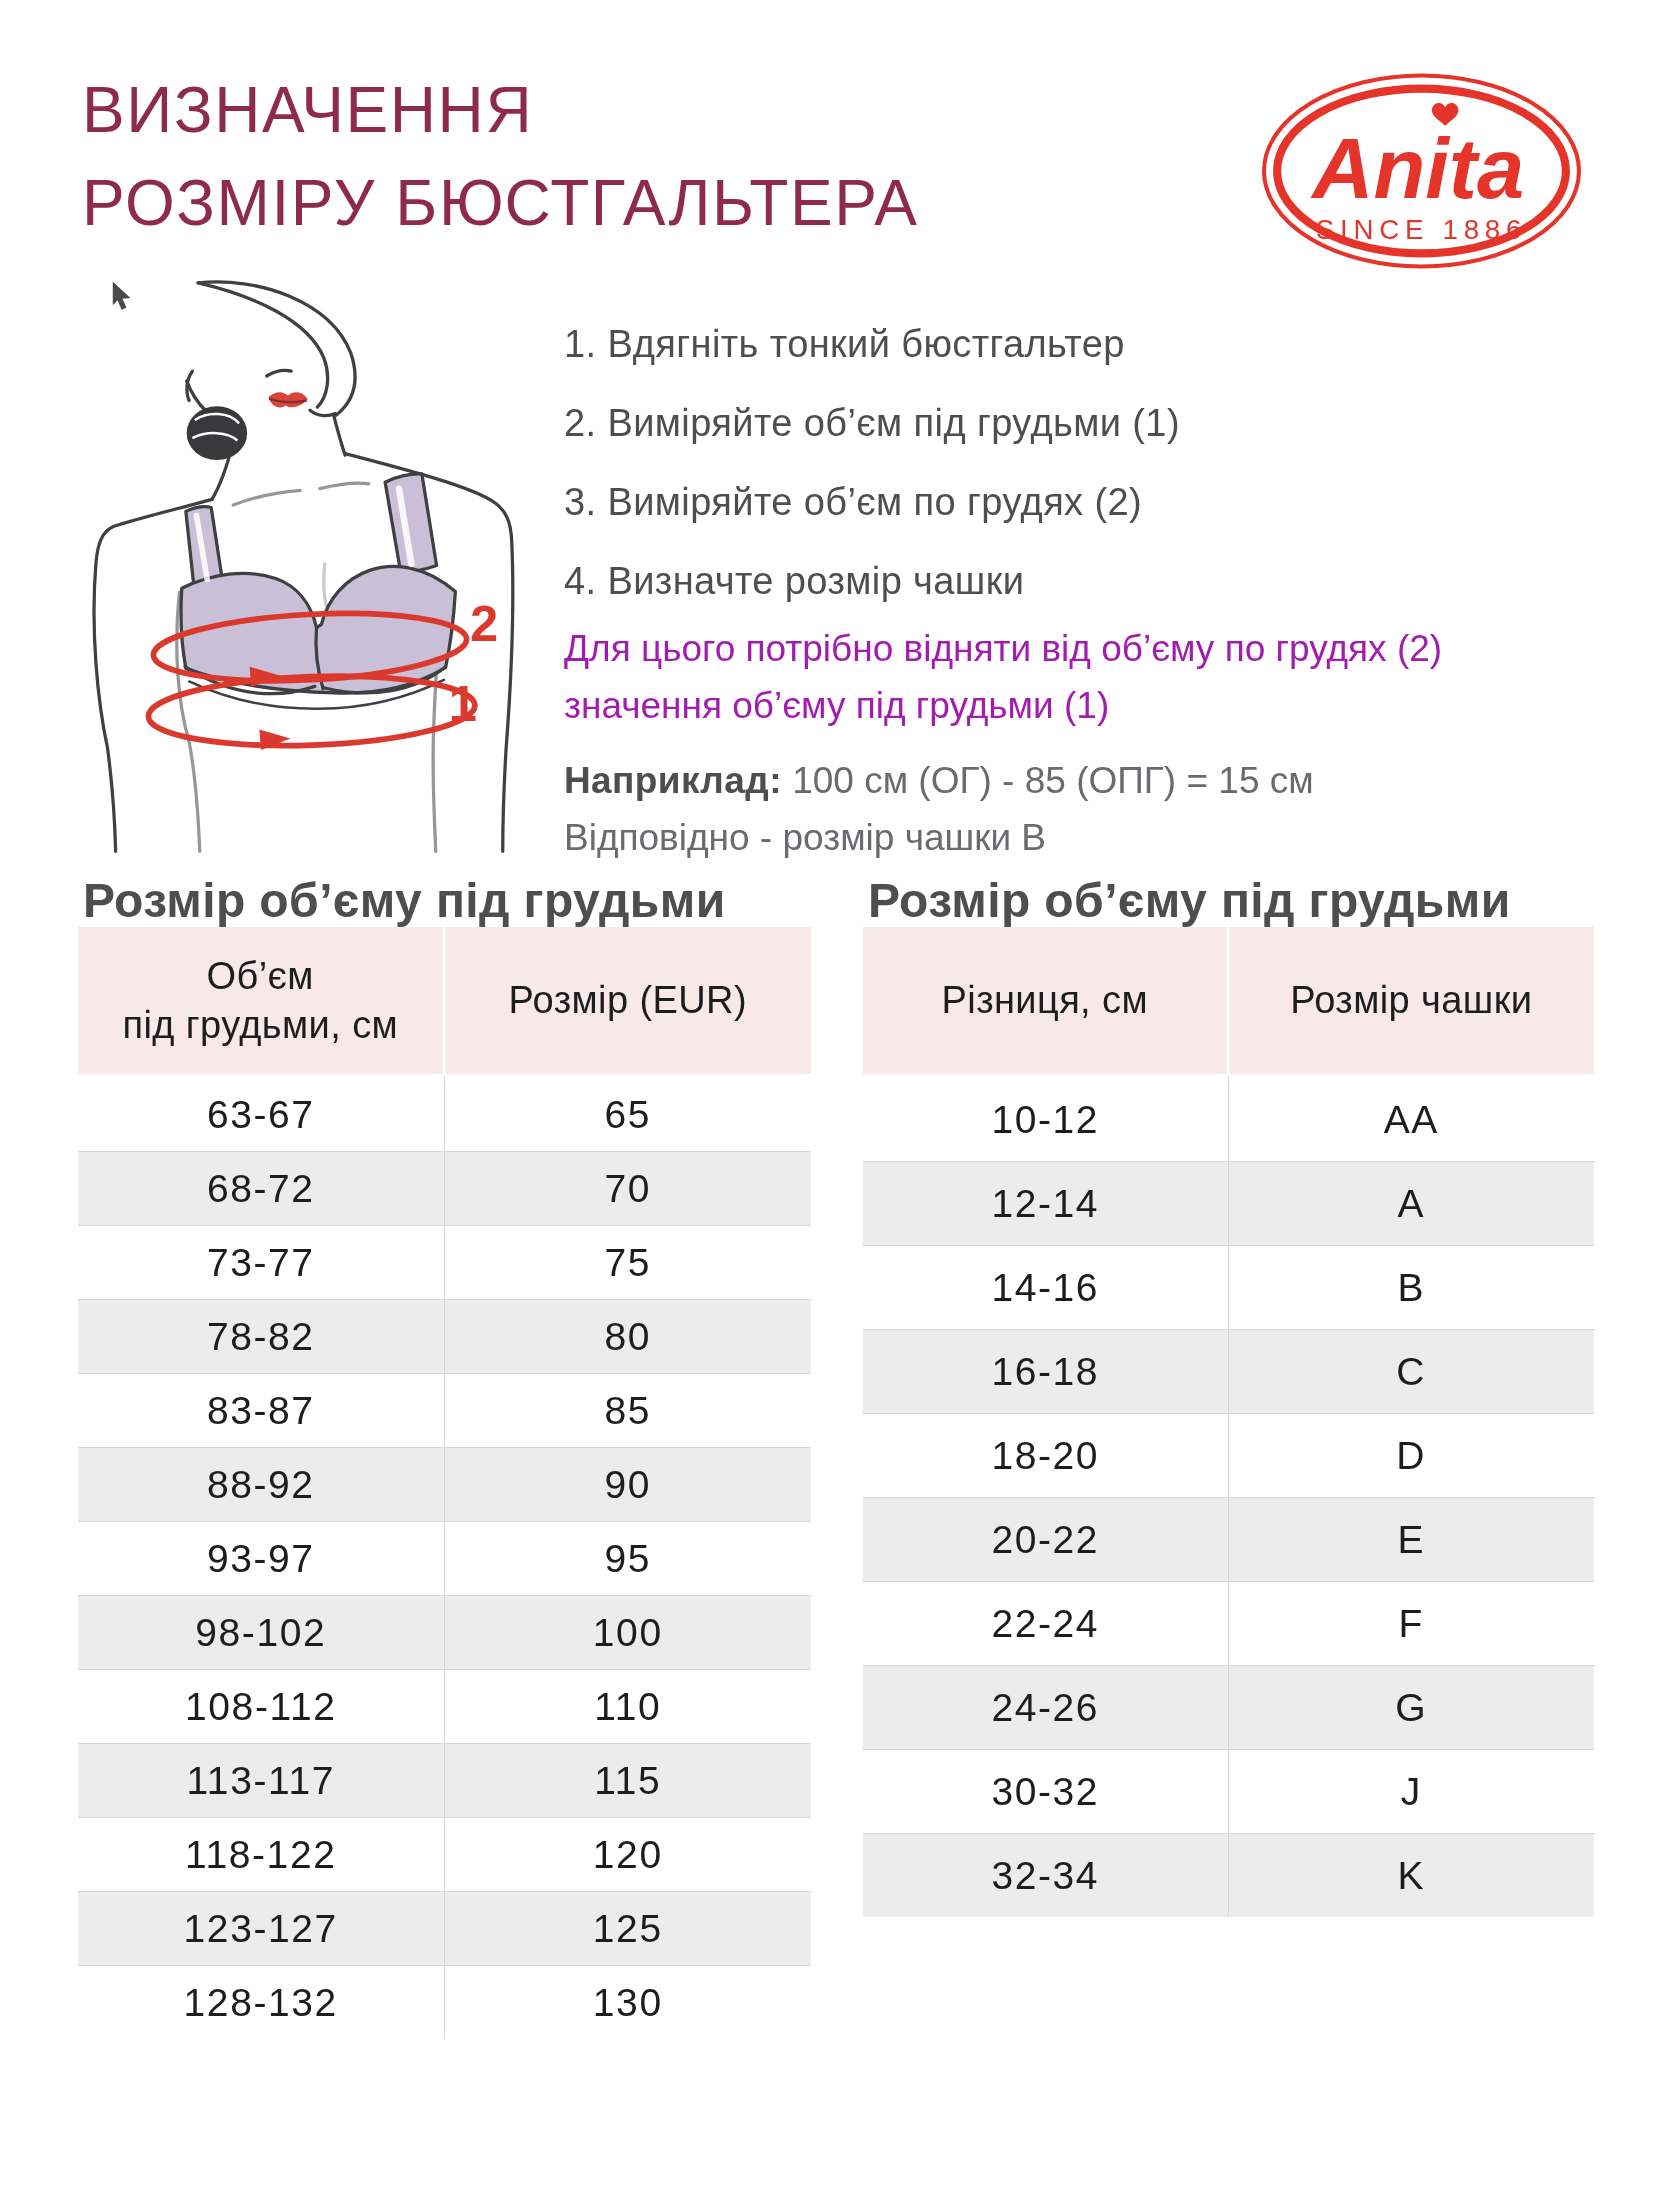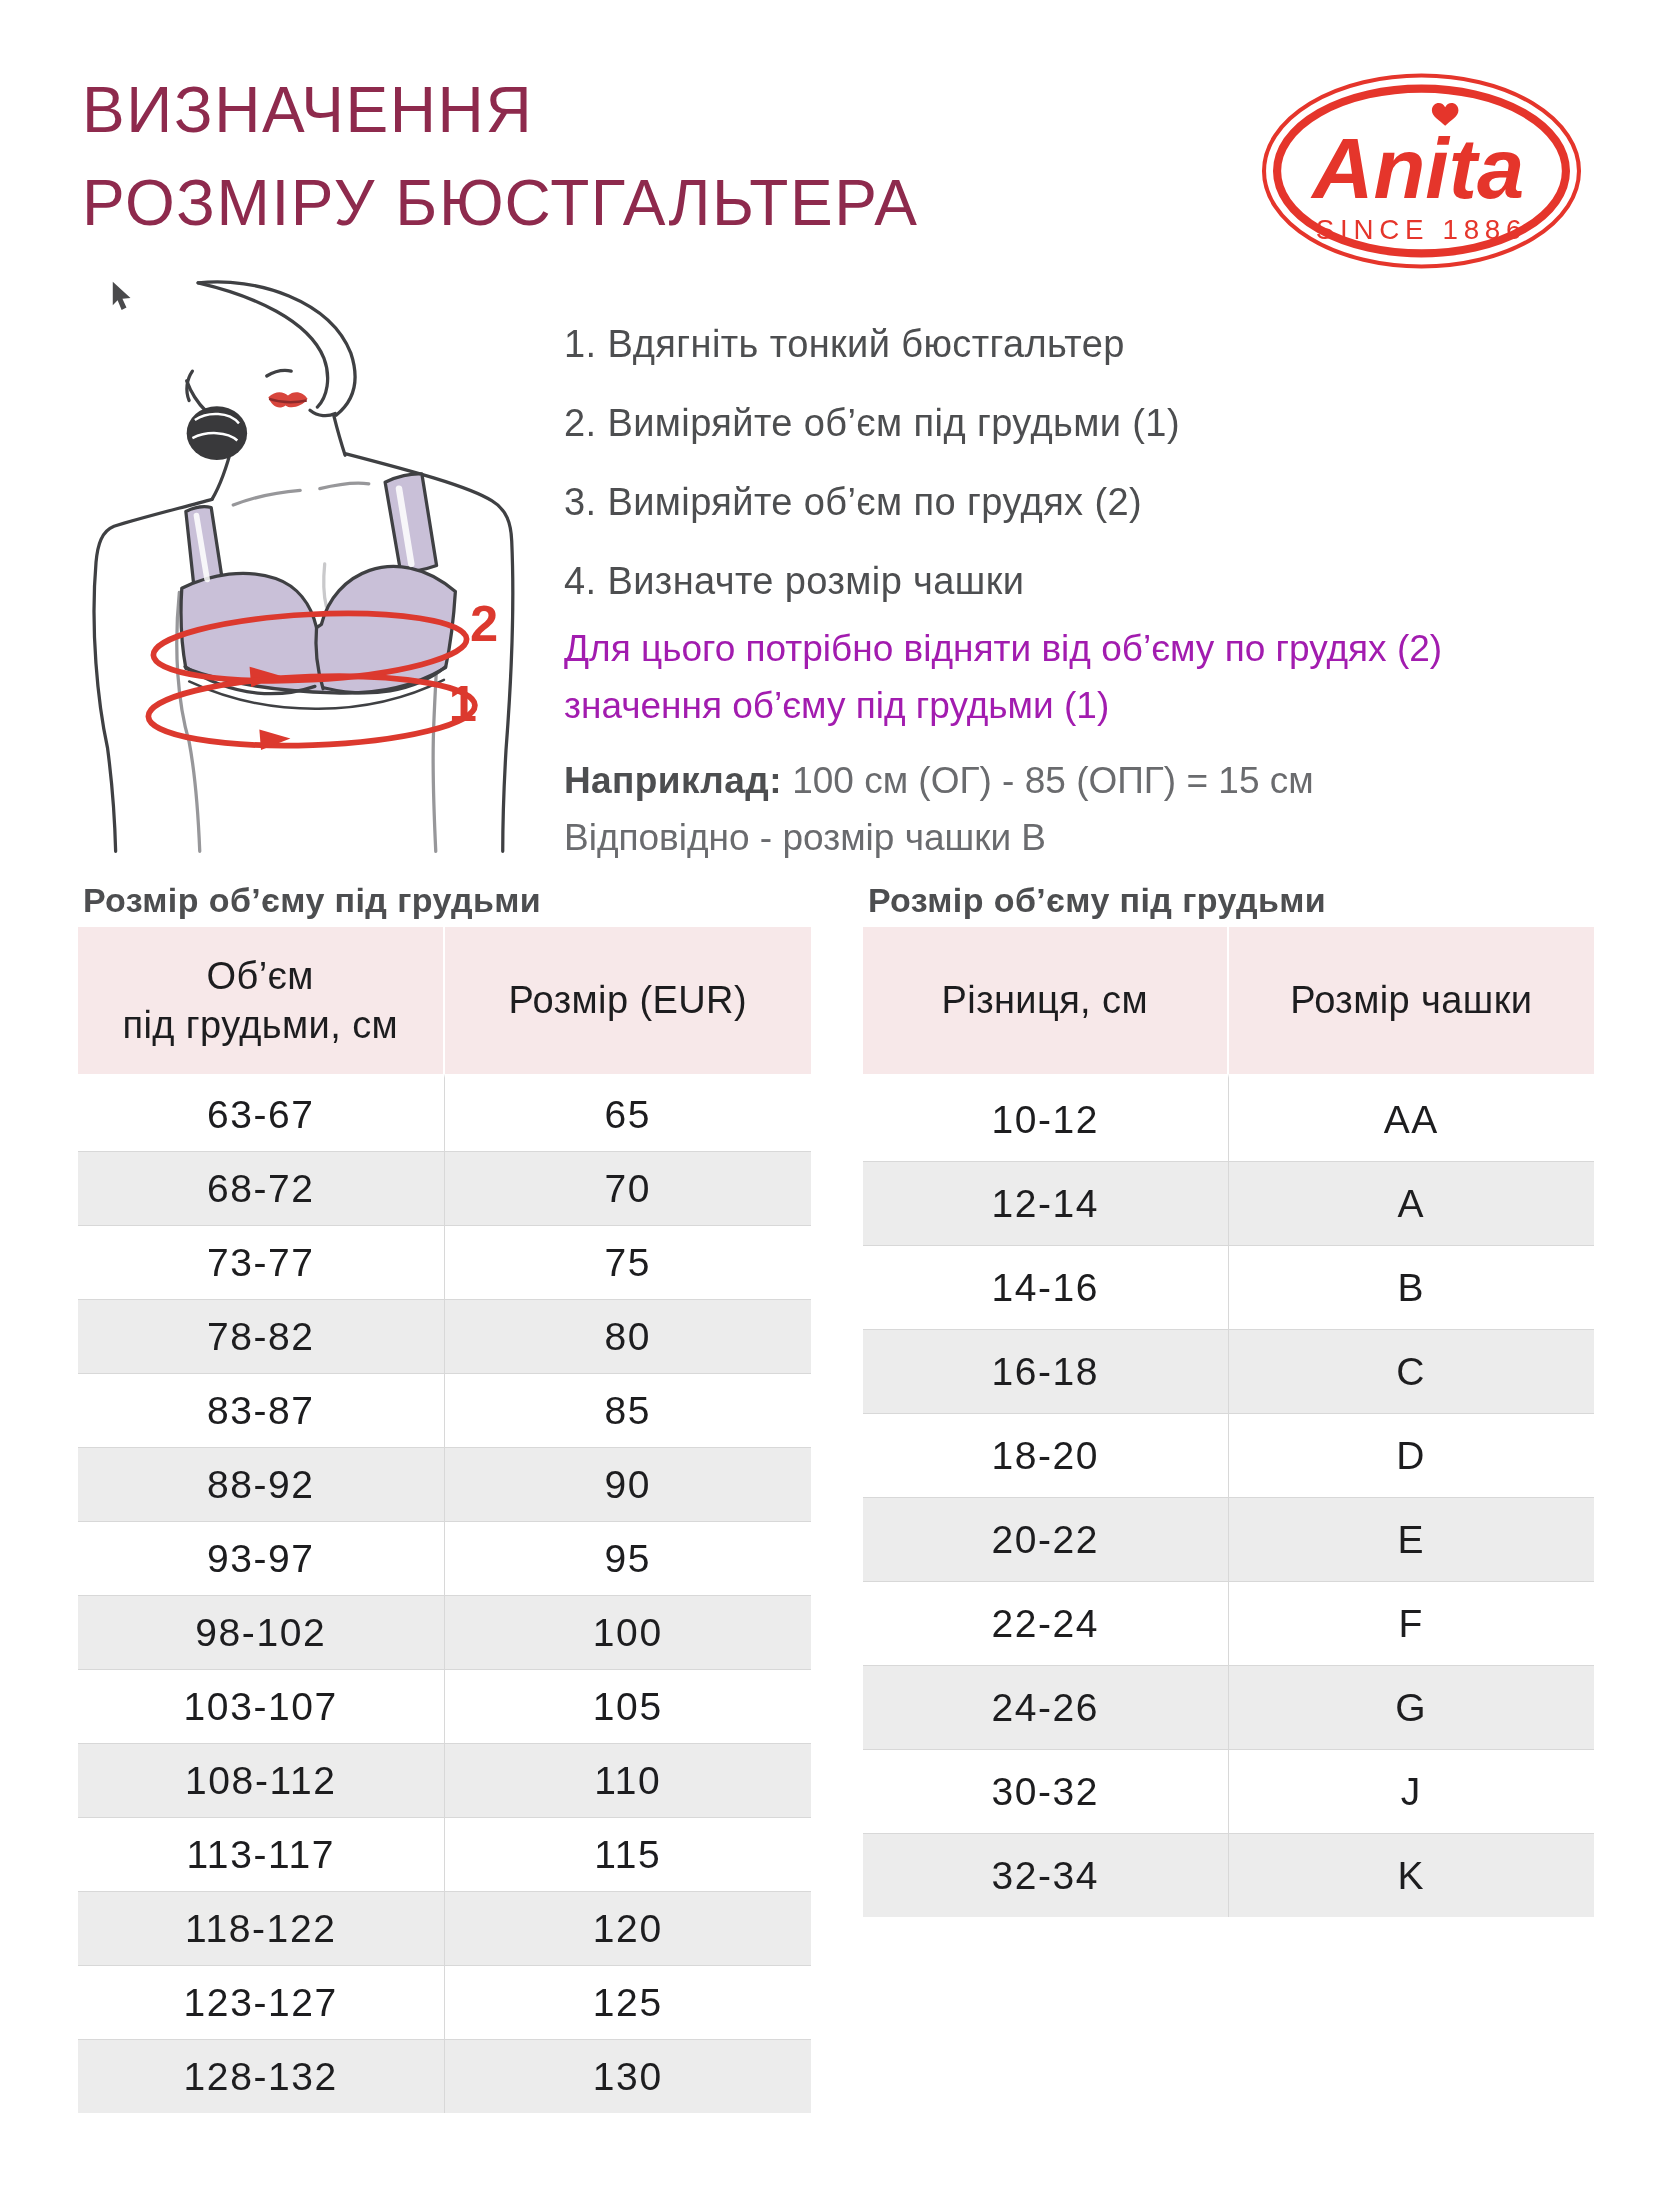--- a/index.html
+++ b/index.html
@@ -32,21 +32,21 @@
   }
   .example-line{margin-top:18px;font-size:37px;line-height:57px;white-space:nowrap;}
   .example-label{font-weight:700;color:#4D4E50;letter-spacing:0.4px;text-align:center;}
   .example-text{font-weight:400;color:#6A6B6E;}
   .example-result{font-size:37px;line-height:57px;font-weight:400;color:#6A6B6E;white-space:nowrap;}
   
   .table-wrap{position:absolute;top:880px;}
   .table-wrap.left{left:78px;width:733px;}
   .table-wrap.right{left:863px;width:731px;}
   .table-title{
-    font-size:34px;font-weight:700;color:#4D4E50;letter-spacing:0.4px;
+    font-size:48px;font-weight:700;color:#4D4E50;letter-spacing:0.4px;
     margin:0 0 0 4.9px;height:47px;line-height:41px;white-space:nowrap;
   }
   table.size-table{
     width:100%;border-collapse:separate;border-spacing:0;table-layout:fixed;
   }
   .size-table th{
     background:#F7E8E9;height:147px;vertical-align:middle;text-align:center;
     font-size:38px;font-weight:400;color:#1d1d1f;line-height:49px;padding:0;
     letter-spacing:0.4px;
   }
@@ -191,24 +191,20 @@
           </tr>
           <tr>
             <td>93-97</td>
             <td>95</td>
           </tr>
           <tr>
             <td>98-102</td>
             <td>100</td>
           </tr>
           <tr>
-            <td>103-107</td>
-            <td>105</td>
-          </tr>
-          <tr>
             <td>108-112</td>
             <td>110</td>
           </tr>
           <tr>
             <td>113-117</td>
             <td>115</td>
           </tr>
           <tr>
             <td>118-122</td>
             <td>120</td>

